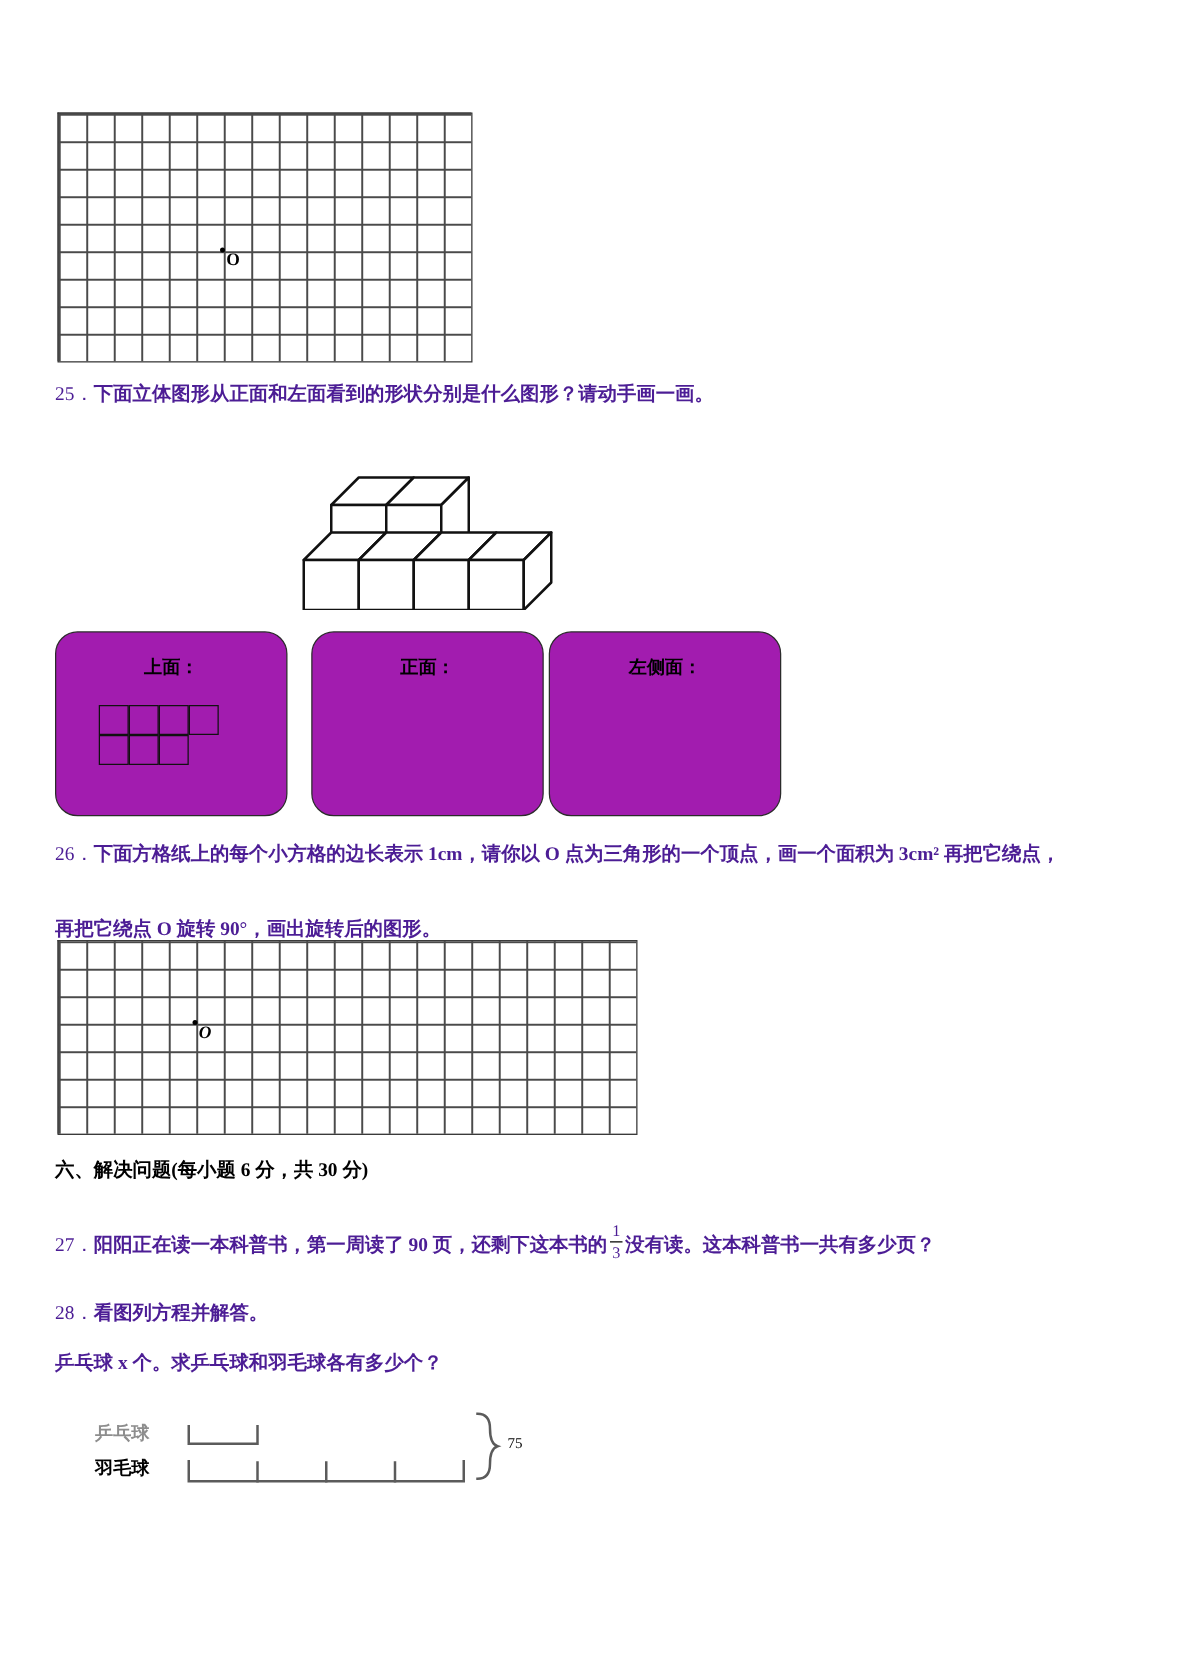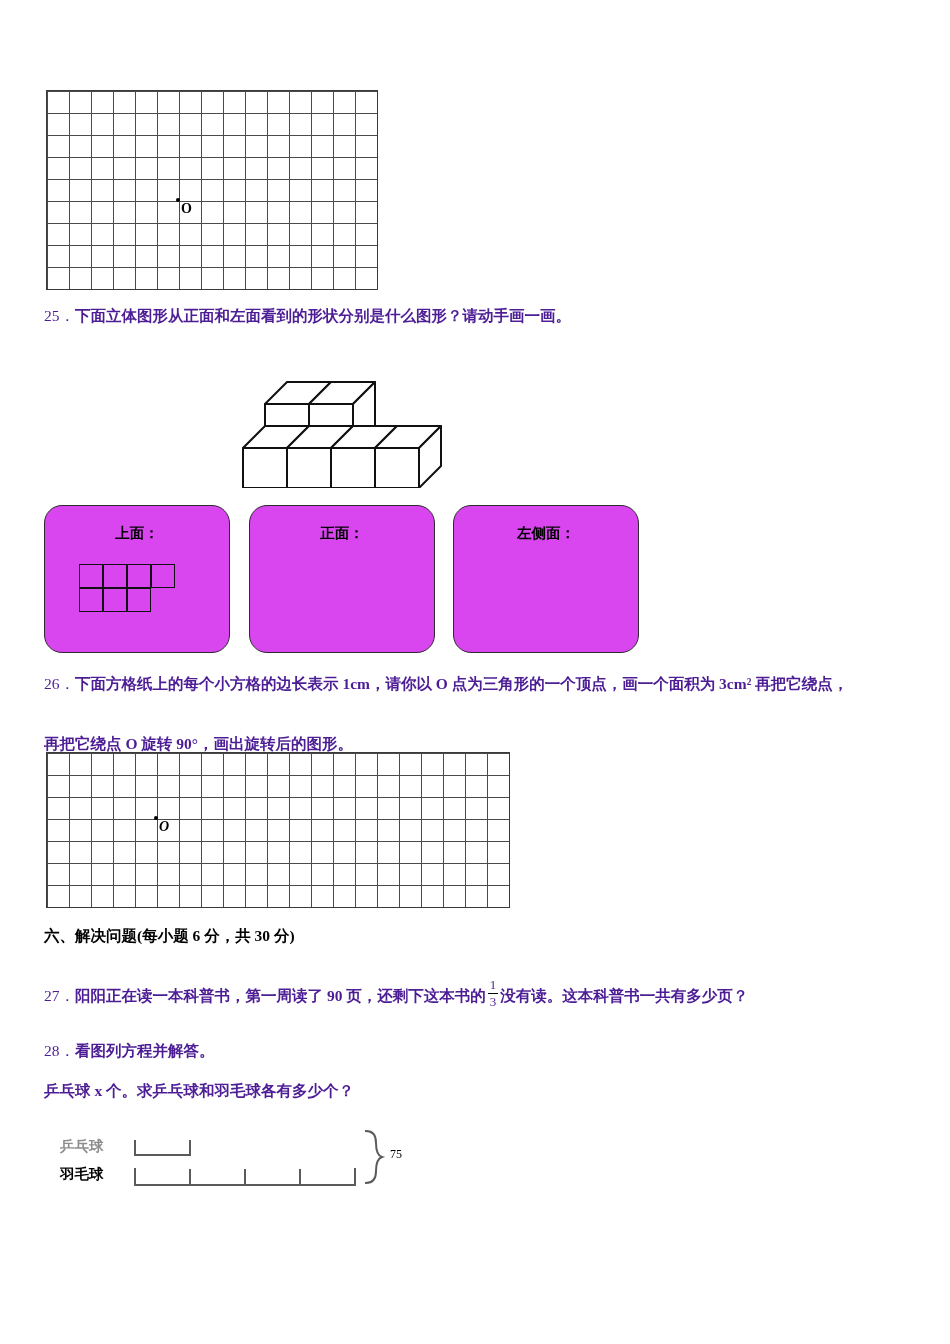--- a/index.html
+++ b/index.html
@@ -82,21 +82,21 @@
   .cube-fig {
     position: absolute;
   }
 
   
   .ansbox {
     position: absolute;
     border: 1.5px solid #2b2b2b;
     border-radius: 18px;
     box-sizing: border-box;
-    background: #d946ef;
+    background: #a21caf;
   }
   .ansbox-label {
     position: absolute;
     top: 18px;
     left: 0;
     width: 100%;
     text-align: center;
     font-size: 14.5px;
     font-weight: 600;
   }
@@ -118,21 +118,21 @@
     line-height: 1.05;
     font-family: "Liberation Serif", serif;
     font-weight: 400;
     margin: 0 2px;
   }
   .frac .num { display: block; padding: 0 2px; }
   .frac .bar { display: block; border-top: 1px solid #000; height: 0; margin: 1px 0; }
   .frac .den { display: block; padding: 0 2px; }
 
   
-  .bracket-wrap { position: absolute; }
+  .bracket-wrap { position: absolute; margin-left: 16px; }
   .bd-label {
     position: absolute;
     font-size: 14.5px;
     font-weight: 700;
     white-space: nowrap;
   }
   .bd-label.faded { color: #8d8d8d; font-weight: 600; }
   .bd-total {
     position: absolute;
     font-size: 12px;
@@ -192,21 +192,21 @@
         <div class="netcell" style="left: 0px; top: 24px; width: 24px; height: 24px;"></div>
         <div class="netcell" style="left: 24px; top: 24px; width: 24px; height: 24px;"></div>
         <div class="netcell" style="left: 48px; top: 24px; width: 24px; height: 24px;"></div>
       </div>
   </div>
 
   <div class="ansbox" style="left:249px; top:505px; width:186px; height:148px;">
     <div class="ansbox-label">正面：</div>
   </div>
 
-  <div class="ansbox" style="left:453px; top:505px; width:186px; height:148px;">
+  <div class="ansbox" style="left:439px; top:505px; width:186px; height:148px;">
     <div class="ansbox-label">左侧面：</div>
   </div>
 
   <div class="qtext" style="left:44px; top:673px;">
     <span class="qnum">26．</span><span>下面方格纸上的每个小方格的边长表示 1cm，请你以 O 点为三角形的一个顶点，画一个面积为 3cm² 再把它绕点，</span>
   </div>
   <div class="qtext" style="left:44px; top:733px;text-align:center;">
     <span>再把它绕点 O 旋转 90°，画出旋转后的图形。</span>
   </div>
 

